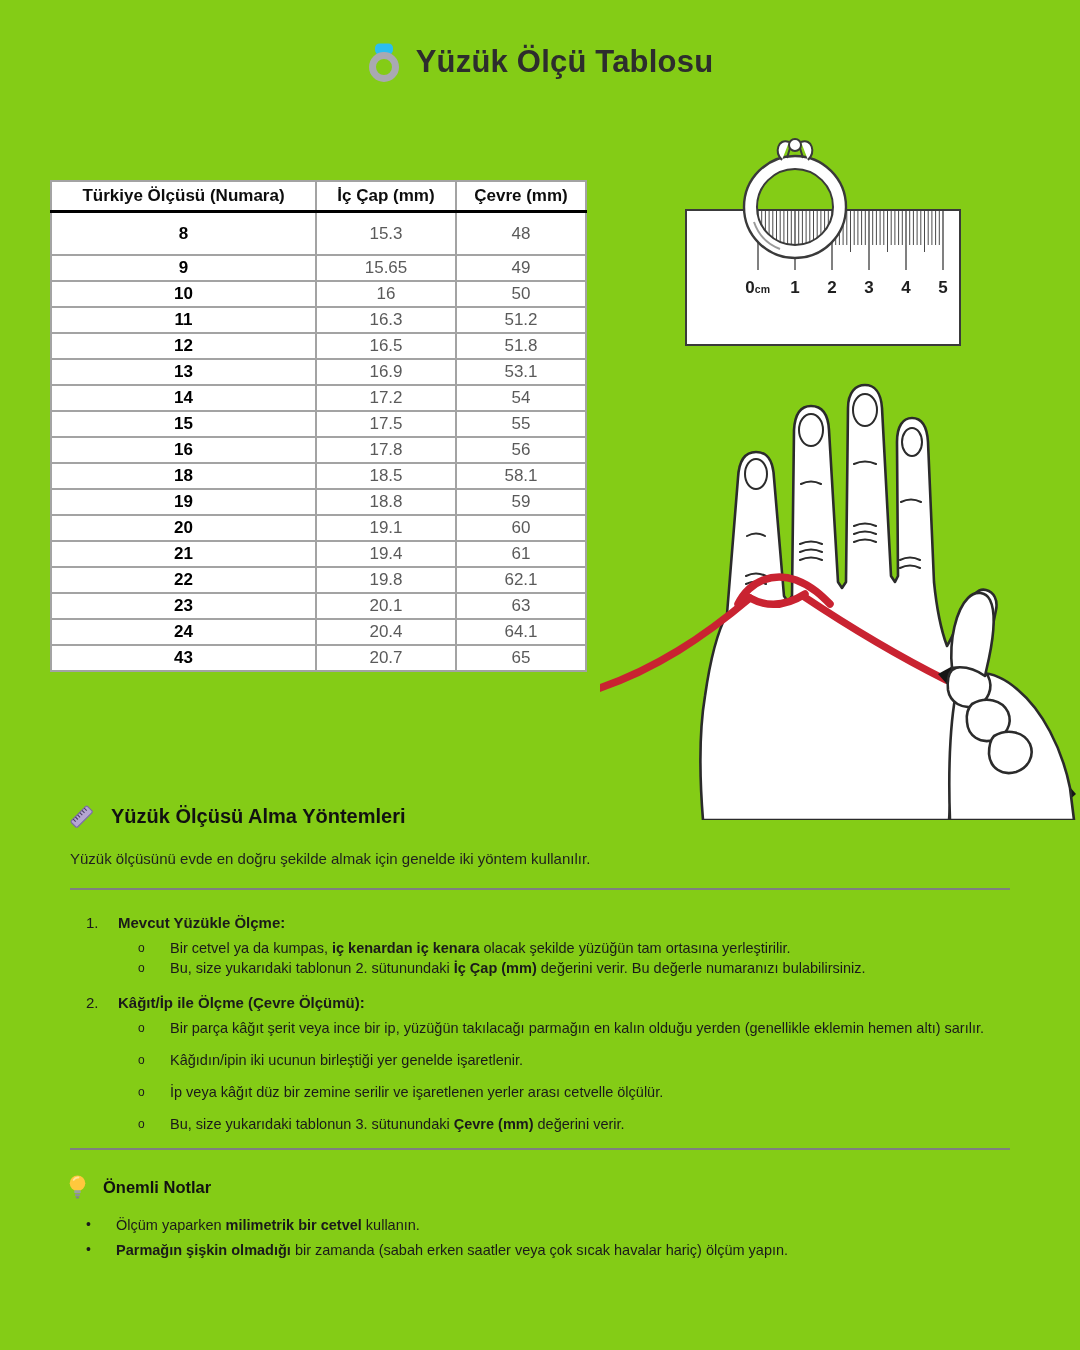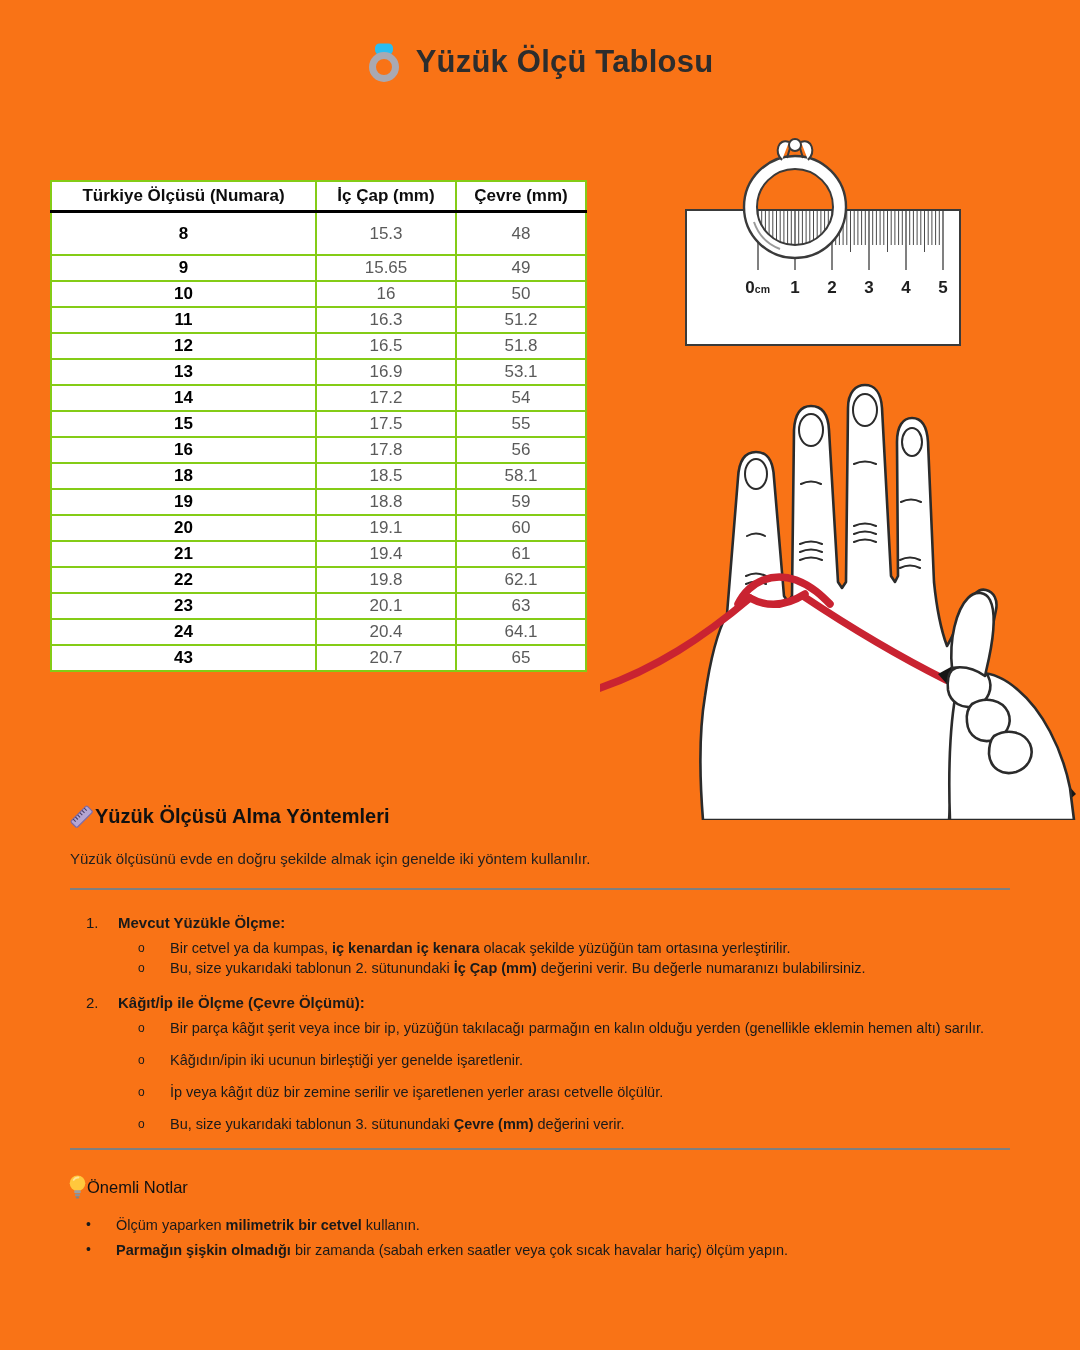--- a/index.html
+++ b/index.html
@@ -1,56 +1,56 @@
 <!DOCTYPE html>
 <html><head>
 <meta charset="utf-8">
 <style>
   html,body{margin:0;padding:0;background:#ffffff;}
-  .page{position:relative;width:1080px;height:1350px;background:#f97316;overflow:hidden;
+  .page{position:relative;width:1080px;height:1350px;background:#84cc16;overflow:hidden;
         font-family:"Liberation Sans",sans-serif;color:#1a1a1a;}
   .abs{position:absolute;}
 
   
   .title-row{top:42px;left:0;width:100%;display:flex;justify-content:center;align-items:center;gap:15px;}
   .title-row h1{margin:0;font-size:31px;font-weight:bold;color:#2d2d2d;letter-spacing:.2px;}
 
   
   .size-table{left:50px;top:180px;border-collapse:collapse;background:#fff;}
-  .size-table th,.size-table td{border:2px solid #84cc16;text-align:center;vertical-align:middle;}
+  .size-table th,.size-table td{border:2px solid #a3a3a3;text-align:center;vertical-align:middle;}
   .size-table thead th{font-size:17px;font-weight:bold;color:#0d0d0d;padding:4px 6px;border-bottom:3px solid #000;}
   .size-table td{font-size:17px;color:#5a5a5a;height:24px;padding:0 4px;}
   .size-table td.size-col{color:#000;font-weight:bold;}
   .size-table tbody tr:first-child td{height:41px;}
 
   
   hr.rule{border:none;border-top:2px solid #7f7f7f;margin:0;padding:0;}
   #rule1{left:70px;top:888px;width:940px;}
   #rule2{left:70px;top:1148px;width:940px;}
 
   
-  .sec-head{display:flex;align-items:center;gap:0;}
+  .sec-head{display:flex;align-items:center;gap:16px;}
   #methods-head{left:68px;top:803px;}
   #methods-head h2{margin:0;font-size:20px;font-weight:bold;color:#111;}
   #intro{left:70px;top:850px;font-size:15px;color:#1f1f1f;}
 
   
   #methods-list{left:86px;top:914px;width:980px;}
   .m-item{margin-bottom:15px;}
   .m-head{display:flex;gap:16px;font-size:15px;margin-bottom:7px;}
   .m-num{min-width:16px;}
   .m-label{font-weight:bold;}
   .m-bullets{margin-left:52px;}
   .b-row{display:flex;font-size:14.5px;line-height:1.4;align-items:flex-start;}
   .b-marker{width:32px;flex:0 0 32px;font-size:12px;padding-top:2px;color:#1a1a1a;}
   .m-item.spaced .b-row{margin-bottom:12px;}
 
   
   #notes-head{left:68px;top:1174px;}
-  #notes-head h2{margin:0;font-size:16.5px;font-weight:normal;color:#111;}
+  #notes-head h2{margin:0;font-size:16.5px;font-weight:bold;color:#111;}
   #notes-list{left:86px;top:1215px;width:980px;}
   #notes-list .b-row{margin-bottom:5px;font-size:14.5px;}
   #notes-list .b-marker{width:30px;flex:0 0 30px;font-size:14px;padding-top:0;}
 
   b{font-weight:bold;}
   svg text{font-family:"Liberation Sans",sans-serif;}
   #ruler-svg{left:678px;top:130px;}
   #hand-svg{left:600px;top:368px;}
 </style>
 </head>

